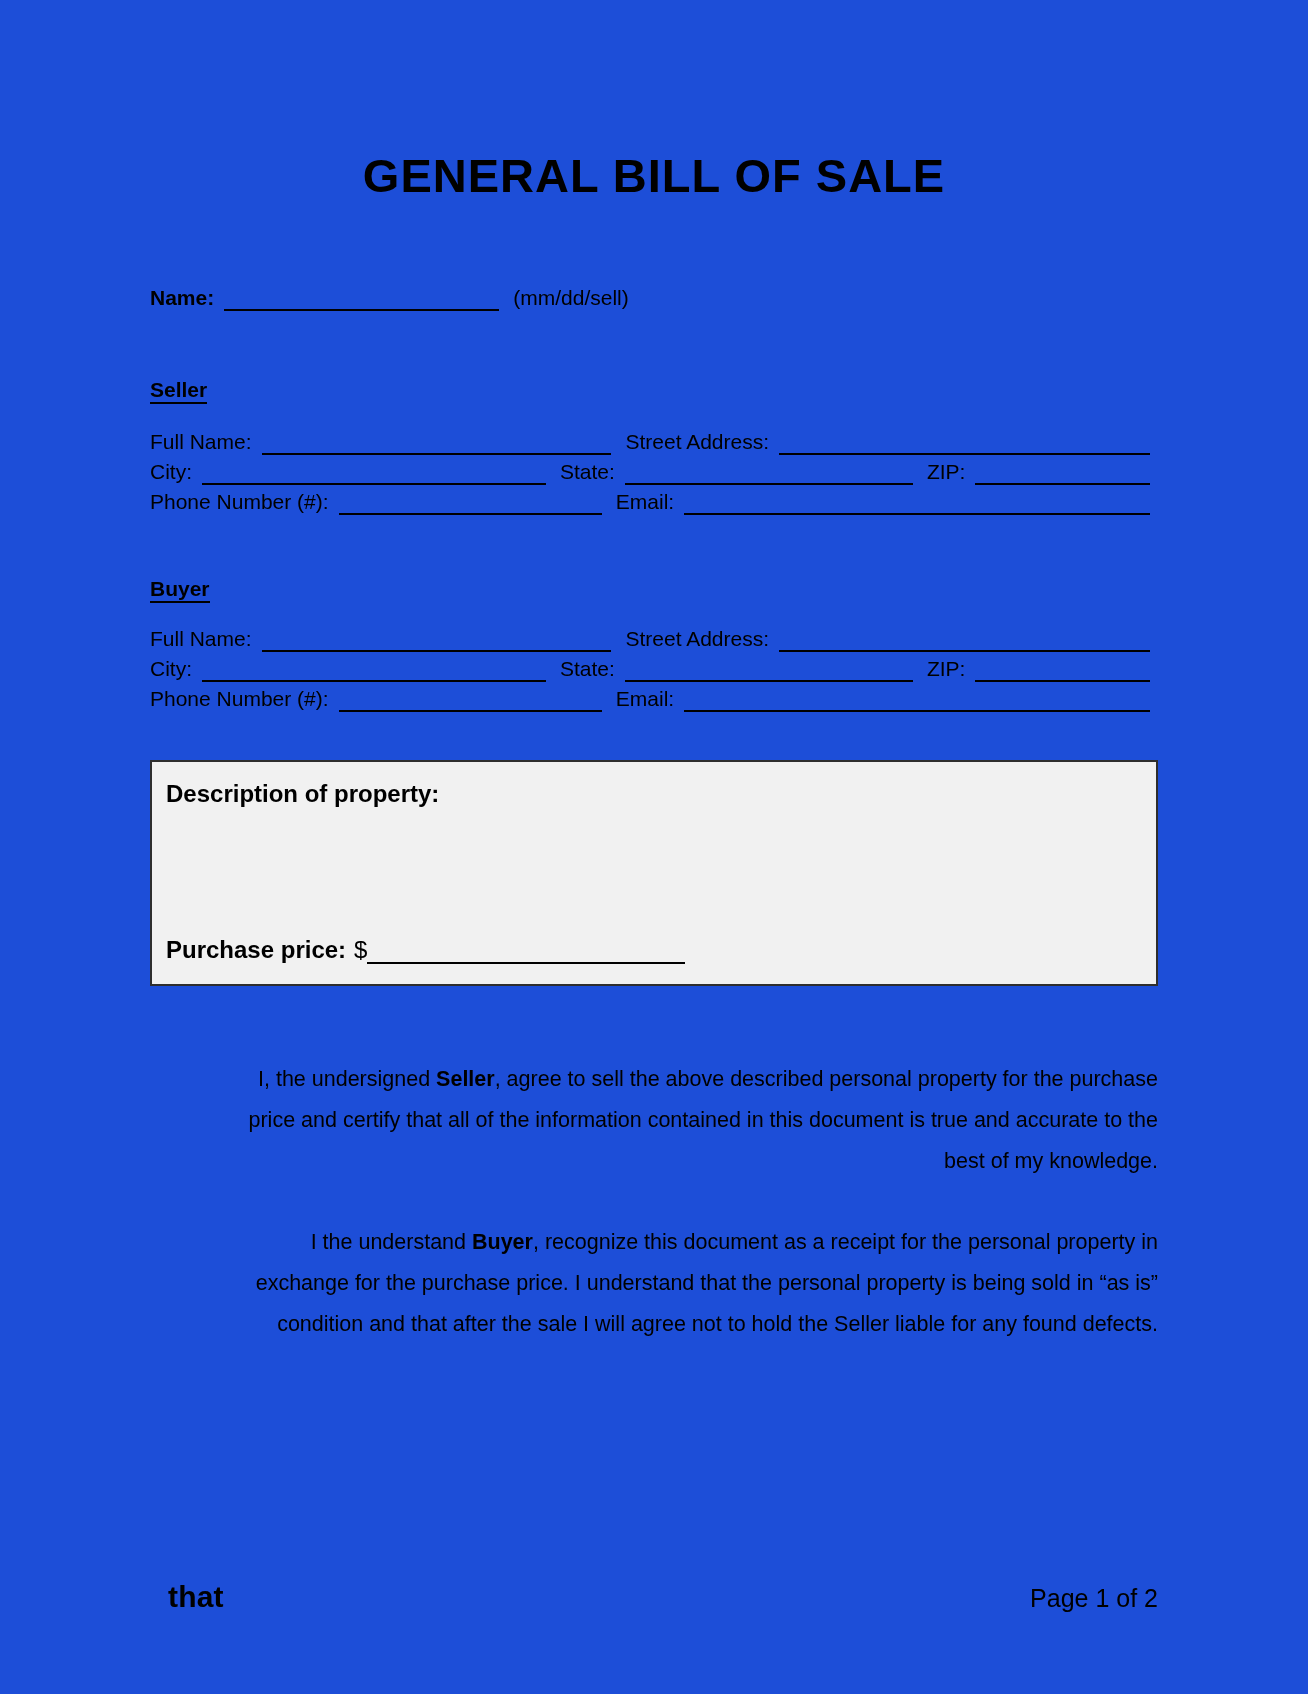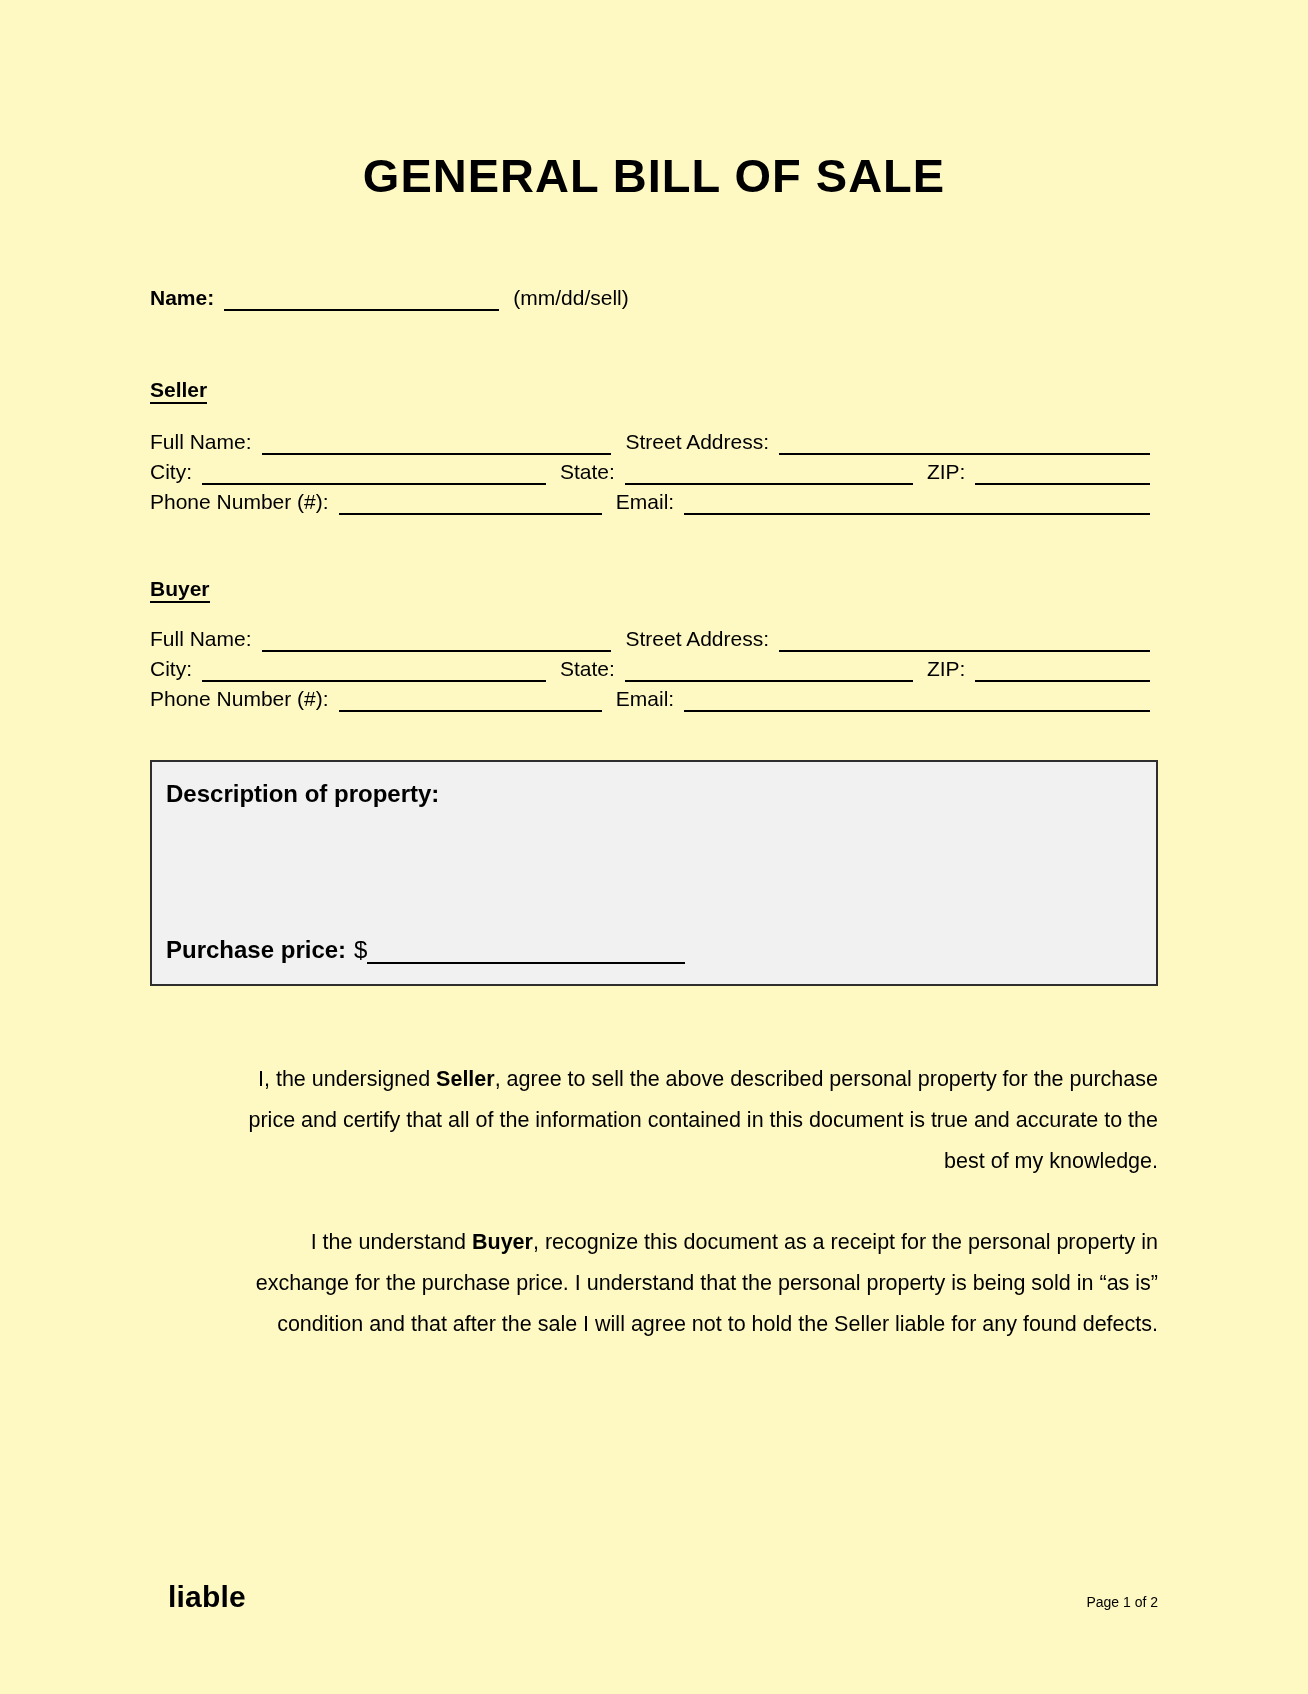--- a/index.html
+++ b/index.html
@@ -1,20 +1,20 @@
 <!DOCTYPE html>
 <html><head>
 <meta charset="utf-8">
 <style>
   html, body { margin: 0; padding: 0; background: #ffffff; }
   .page {
     position: relative;
     width: 1308px;
     height: 1694px;
-    background: #fef9c3;
+    background: #1d4ed8;
     color: #000000;
     font-family: "Liberation Sans", sans-serif;
     overflow: hidden;
   }
   .content { padding: 0 150px; }
 
   .title {
     margin: 0;
     padding-top: 148px;
     font-size: 47px;
@@ -113,21 +113,21 @@
     display: flex;
     justify-content: space-between;
     align-items: baseline;
   }
   .logo {
     font-size: 30px;
     font-weight: bold;
     margin-left: 18px;
     letter-spacing: 0.2px;
   }
-  .page-num { font-size: 14px; }
+  .page-num { font-size: 25px; }
 </style>
 </head>
 <body>
 
 <div class="page">
   <div class="content">
 
     <h1 class="title">GENERAL BILL OF SALE</h1>
 
     <div class="date-row">
@@ -197,16 +197,16 @@
     <p class="para para1"><span>I, the undersigned </span><b>Seller</b><span>, agree to sell the above described personal property for the purchase
 price and certify that all of the information contained in this document is true and accurate to the
 best of my knowledge.</span></p>
     <p class="para para2"><span>I the understand </span><b>Buyer</b><span>, recognize this document as a receipt for the personal property in
 exchange for the purchase price. I understand that the personal property is being sold in “as is”
 condition and that after the sale I will agree not to hold the Seller liable for any found defects.</span></p>
 
   </div>
 
   <div class="footer">
-    <span class="logo">liable</span>
+    <span class="logo">that</span>
     <span class="page-num">Page 1 of 2</span>
   </div>
 </div>
 
 </body></html>

